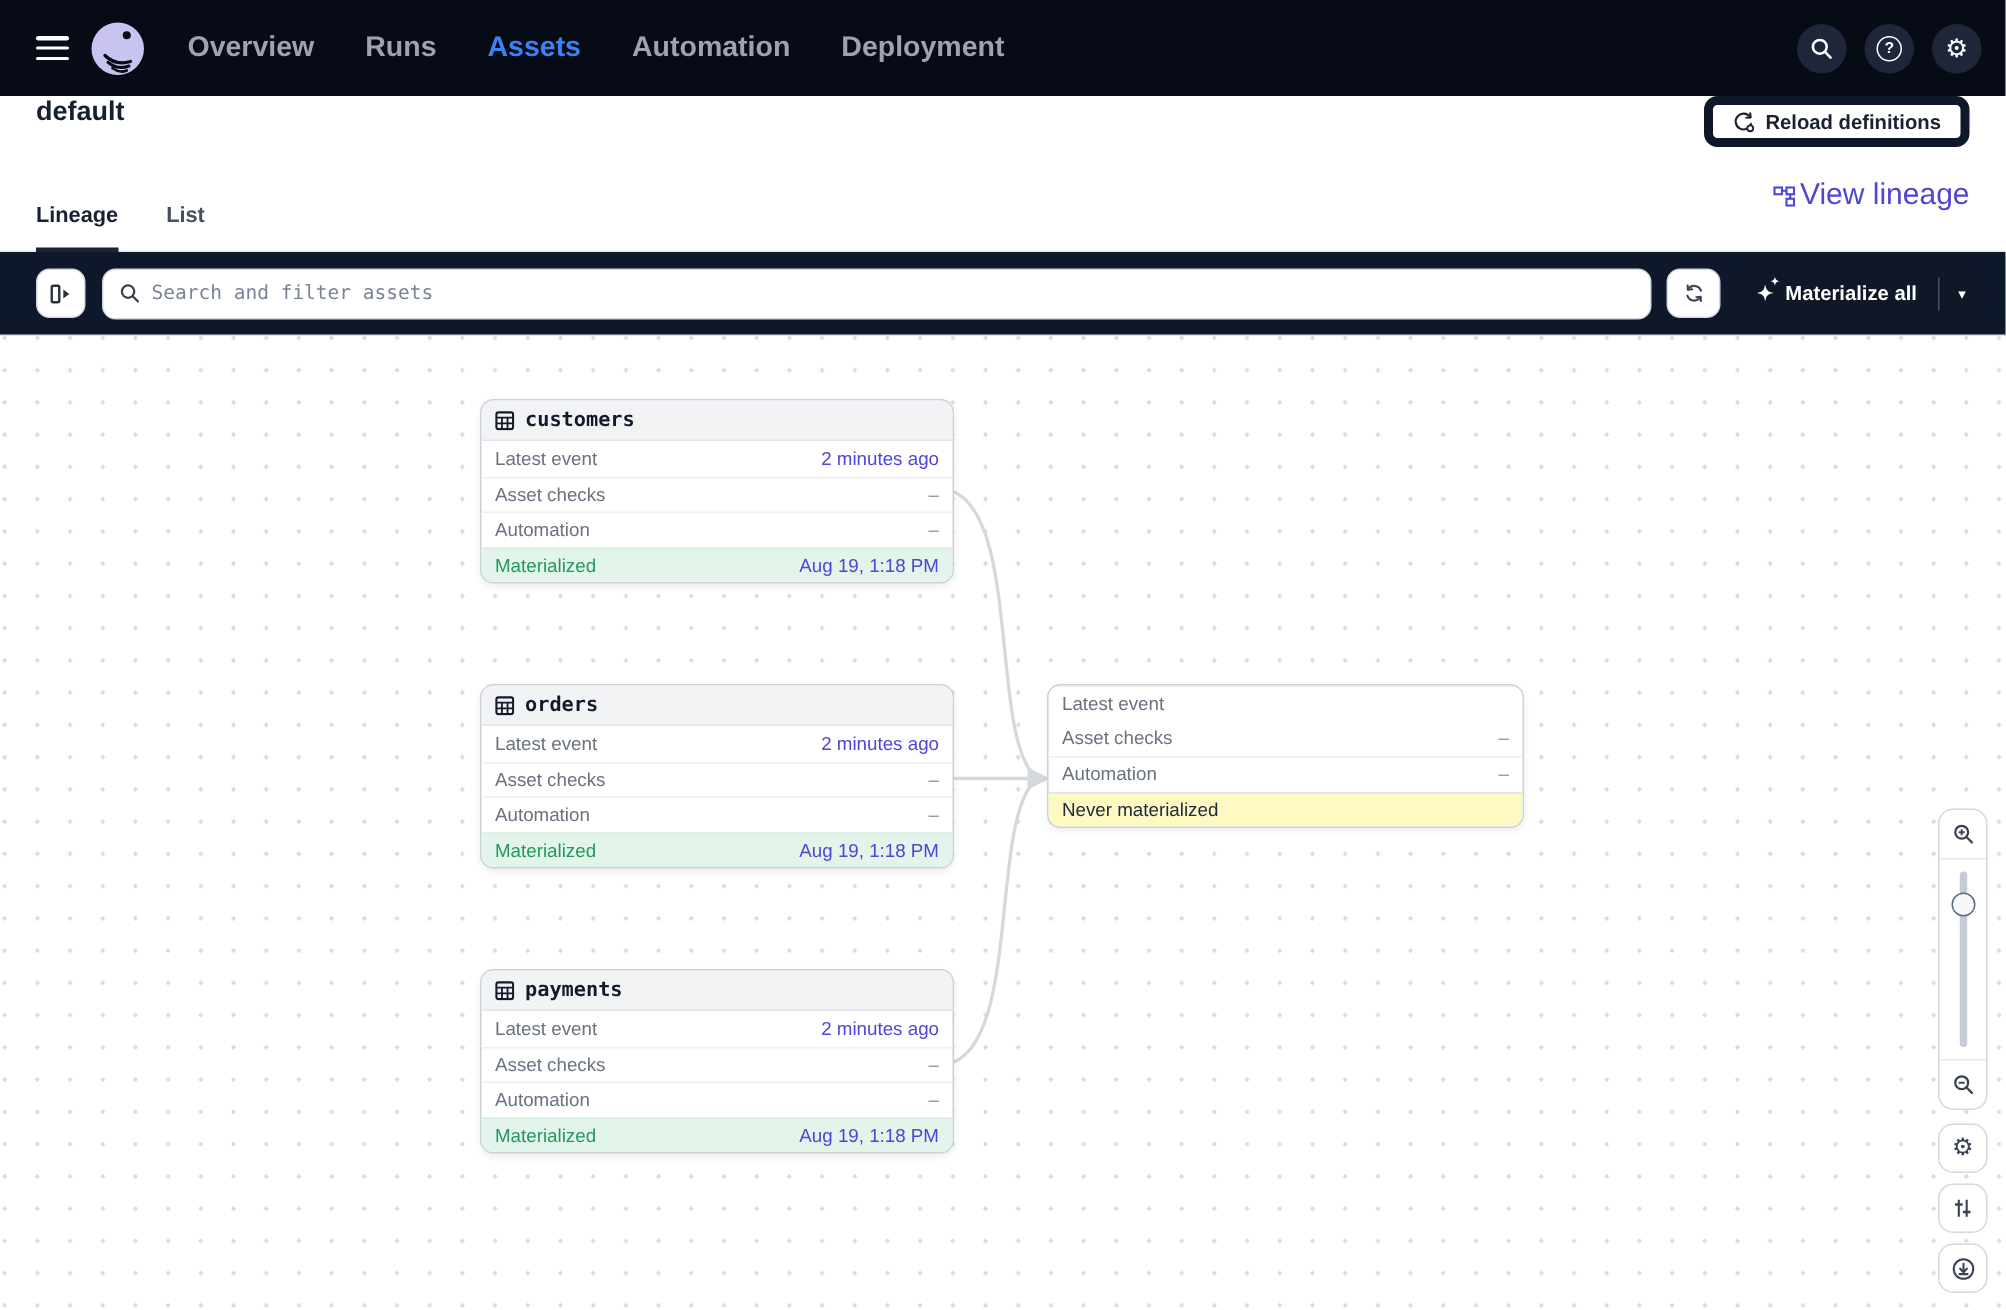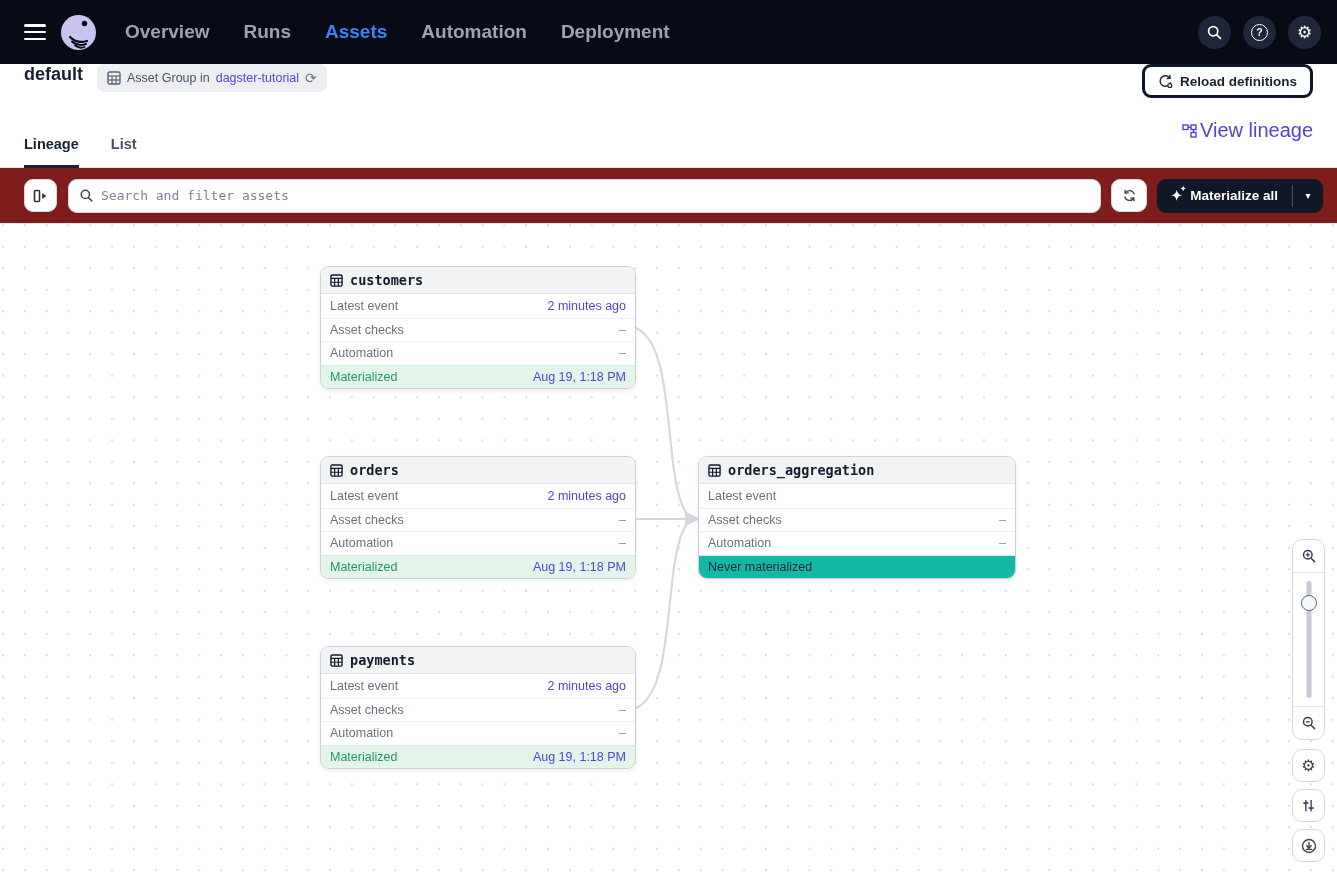--- a/index.html
+++ b/index.html
@@ -17,31 +17,31 @@
   .circle-btn { width:33px; height:33px; border-radius:50%; background:#20263A; display:flex; align-items:center; justify-content:center; cursor:pointer; }
   .help-glyph { width:17px; height:17px; border:1.6px solid #fff; border-radius:50%; color:#fff; font-size:10.5px; font-weight:700; display:flex; align-items:center; justify-content:center; }
   .gear-glyph { color:#fff; font-size:17px; line-height:1; }
 
   
   .pagehead { position:absolute; left:0; top:64px; width:1337px; height:55px; background:#fff; display:flex; align-items:flex-start; padding:0 24px; }
   .page-title { font-size:18px; font-weight:700; color:#16202F; }
   .group-badge { margin-left:14px; background:#EDEEF2; border-radius:8px; height:28px; display:flex; align-items:center; gap:6px; padding:0 10px; font-size:12.5px; color:#4A5263; }
   .group-badge a { color:#4E46D4; text-decoration:none; cursor:pointer; }
   .sync-glyph { color:#6A7280; font-size:14px; line-height:1; }
-  .reload-btn { margin-left:auto; height:34px; border:3px solid #0f172a; border-radius:9px; background:#fff; display:flex; align-items:center; gap:7px; padding:0 13px; font-size:13.5px; font-weight:600; color:#1A2230; cursor:pointer; }
+  .reload-btn { margin-left:auto; height:34px; border:6px solid #0f172a; border-radius:9px; background:#fff; display:flex; align-items:center; gap:7px; padding:0 13px; font-size:13.5px; font-weight:600; color:#1A2230; cursor:pointer; }
 
   
   .tabsrow { position:absolute; left:0; top:119px; width:1337px; height:49px; border-bottom:1px solid #E6E8ED; display:flex; align-items:flex-start; padding:0 24px; }
   .tab { font-size:14.5px; font-weight:700; margin-right:32px; height:49px; display:flex; align-items:center; position:relative; cursor:pointer; color:#454F63; }
   .tab.active { color:#16202F; }
   .tab.active::after { content:""; position:absolute; left:0; right:0; bottom:0; height:3px; background:#1B2433; }
   .view-lineage { margin-left:auto; display:flex; align-items:center; gap:3px; color:#4E46D4; font-size:20px; cursor:pointer; }
 
   
-  .toolbar { position:absolute; left:0; top:168px; width:1337px; height:56px; border-bottom:1px solid #E2E4E9; display:flex; align-items:center; padding:0 14px 0 24px; background:#7f1d1d; }
+  .toolbar { position:absolute; left:0; top:168px; width:1337px; height:56px; border-bottom:1px solid #E2E4E9; display:flex; align-items:center; padding:0 14px 0 24px; background:#0f172a; }
   .panel-toggle { width:33px; height:33px; border:1px solid #D4D8DF; border-radius:9px; background:#fff; display:flex; align-items:center; justify-content:center; cursor:pointer; flex:none; }
   .searchbox { margin-left:11px; height:34px; width:1035px; border:1px solid #D4D8DF; border-radius:9px; display:flex; align-items:center; padding:0 10px; gap:7px; background:#fff; }
   .searchbox input { border:none; outline:none; flex:1; font-family:"DejaVu Sans Mono", monospace; font-size:13px; color:#30394A; background:transparent; }
   .searchbox input::placeholder { color:#7A8499; }
   .refresh-btn { margin-left:10px; width:36px; height:33px; border:1px solid #D4D8DF; border-radius:9px; background:#fff; display:flex; align-items:center; justify-content:center; cursor:pointer; flex:none; }
   .materialize { margin-left:10px; height:34px; background:#101726; border-radius:9px; display:flex; align-items:stretch; color:#fff; cursor:pointer; overflow:hidden; flex:none; }
   .mat-main { display:flex; align-items:center; gap:8px; padding:0 14px; font-size:13.5px; font-weight:600; }
   .sparkle { position:relative; font-size:13px; line-height:1; }
   .sparkle .mini { position:absolute; font-size:7px; right:-4px; top:-4px; }
   .mat-divider { width:1px; background:rgba(255,255,255,0.25); margin:6px 0; }
@@ -56,21 +56,21 @@
   .node { position:absolute; width:316px; border:1px solid #CBD0D9; border-radius:9px; background:#fff; box-shadow:0 2px 5px rgba(20,30,50,0.08); overflow:hidden; cursor:pointer; }
   .node-header { height:27px; background:#F2F3F5; border-bottom:1px solid #E3E5EA; display:flex; align-items:center; gap:7px; padding:0 9px; font-family:"DejaVu Sans Mono", monospace; font-size:13.5px; font-weight:700; color:#121A2B; }
   .node-row { height:23.5px; display:flex; align-items:center; justify-content:space-between; padding:0 9px; font-size:12.5px; border-top:1px solid #ECEEF1; }
   .node-row:nth-child(2) { border-top:none;gap:42px; }
   .node-row .lbl { color:#6A7280; }
   .node-row .val { color:#8A92A2; }
   .node-row .val.link { color:#4E46D4; }
   .node-row.status-materialized { background:#E3F4EA; border-top:1px solid #D8EBDF; }
   .node-row.status-materialized .lbl { color:#23995F; }
   .node-row.status-materialized .val { color:#4E46D4; }
-  .node-row.status-never { background:#14b8a6; border-top:1px solid #E0E2E7; }
+  .node-row.status-never { background:#fef9c3; border-top:1px solid #E0E2E7; }
   .node-row.status-never .lbl { color:#222B3B; }
 
   
   .zoom-panel { position:absolute; left:1292px; top:315px; width:33px; height:201px; border:1px solid #D4D8DF; border-radius:10px; background:#fff; display:flex; flex-direction:column; }
   .zoom-btn { height:33px; display:flex; align-items:center; justify-content:center; cursor:pointer; flex:none; }
   .zoom-btn.top { border-bottom:1px solid #E6E8ED; }
   .zoom-btn.bottom { border-top:1px solid #E6E8ED; }
   .slider-region { flex:1; position:relative; }
   .slider-track { position:absolute; left:50%; transform:translateX(-50%); top:8px; bottom:8px; width:5px; border-radius:3px; background:#C6CBD5; cursor:pointer; }
   .slider-knob { position:absolute; left:50%; transform:translateX(-50%); top:22px; width:16px; height:16px; border-radius:50%; background:#F7F8FA; border:1.6px solid #5B6B84; cursor:grab; }
@@ -111,32 +111,20 @@
       <span class="help-glyph">?</span>
     </div>
     <div class="circle-btn">
       <span class="gear-glyph">⚙</span>
     </div>
   </div>
 </div>
 
 <div class="pagehead">
   <span class="page-title">default</span>
-  <div class="group-badge">
-    <svg width="14" height="14" viewBox="0 0 14 14">
-      <rect x="1" y="1" width="12" height="12" rx="1.5" fill="none" stroke="#5B6474" stroke-width="1.4"></rect>
-      <line x1="1" y1="5" x2="13" y2="5" stroke="#5B6474" stroke-width="1.2"></line>
-      <line x1="1" y1="9" x2="13" y2="9" stroke="#5B6474" stroke-width="1.2"></line>
-      <line x1="5" y1="5" x2="5" y2="13" stroke="#5B6474" stroke-width="1.2"></line>
-      <line x1="9" y1="5" x2="9" y2="13" stroke="#5B6474" stroke-width="1.2"></line>
-    </svg>
-    <span>Asset Group in</span>
-    <a>dagster-tutorial</a>
-    <span class="sync-glyph">⟳</span>
-  </div>
   <button class="reload-btn">
     <svg width="15" height="15" viewBox="0 0 16 16">
       <path d="M13.2 9.2 A5.6 5.6 0 1 1 12.4 4.2" fill="none" stroke="#1A2230" stroke-width="1.5" stroke-linecap="round"></path>
       <path d="M12.6 1.6 l0.3 3 -3 0.2" fill="none" stroke="#1A2230" stroke-width="1.5" stroke-linecap="round" stroke-linejoin="round"></path>
       <circle cx="12.6" cy="12.3" r="2.1" fill="#fff" stroke="#1A2230" stroke-width="1.3"></circle>
     </svg>
     <span>Reload definitions</span>
   </button>
 </div>
 
@@ -278,30 +266,20 @@
       <span class="lbl">Automation</span>
       <span class="val">–</span>
     </div>
     <div class="node-row status-materialized">
       <span class="lbl">Materialized</span>
       <span class="val">Aug 19, 1:18 PM</span>
     </div>
   </div>
 
   <div class="node" style="left:698px; top:232px; width:318px;">
-    <div class="node-header">
-      <svg width="13" height="13" viewBox="0 0 14 14">
-        <rect x="1" y="1" width="12" height="12" rx="1.5" fill="none" stroke="#121A2B" stroke-width="1.5"></rect>
-        <line x1="1" y1="4.8" x2="13" y2="4.8" stroke="#121A2B" stroke-width="1.3"></line>
-        <line x1="1" y1="8.9" x2="13" y2="8.9" stroke="#121A2B" stroke-width="1.3"></line>
-        <line x1="5" y1="4.8" x2="5" y2="13" stroke="#121A2B" stroke-width="1.3"></line>
-        <line x1="9" y1="4.8" x2="9" y2="13" stroke="#121A2B" stroke-width="1.3"></line>
-      </svg>
-      <span>orders_aggregation</span>
-    </div>
     <div class="node-row">
       <span class="lbl">Latest event</span>
       <span class="val"></span>
     </div>
     <div class="node-row">
       <span class="lbl">Asset checks</span>
       <span class="val">–</span>
     </div>
     <div class="node-row">
       <span class="lbl">Automation</span>

